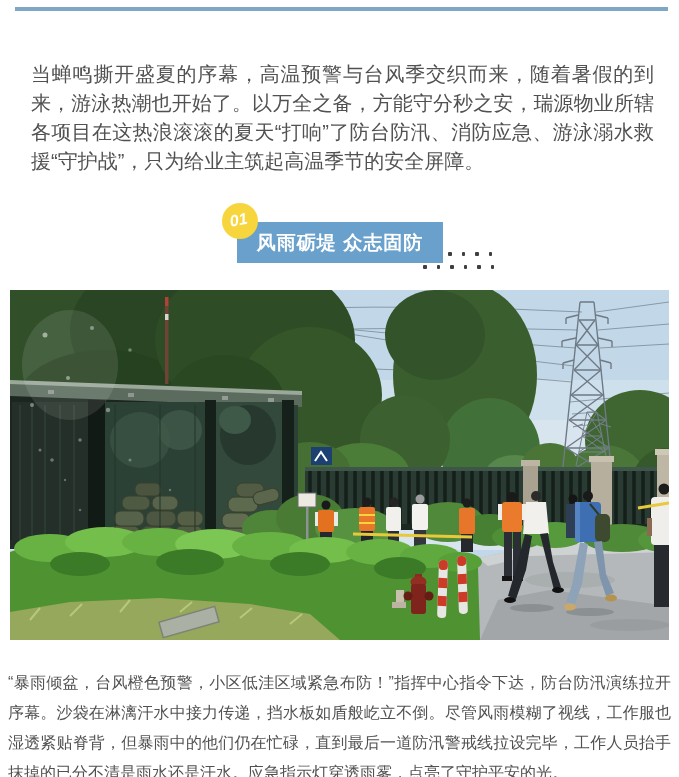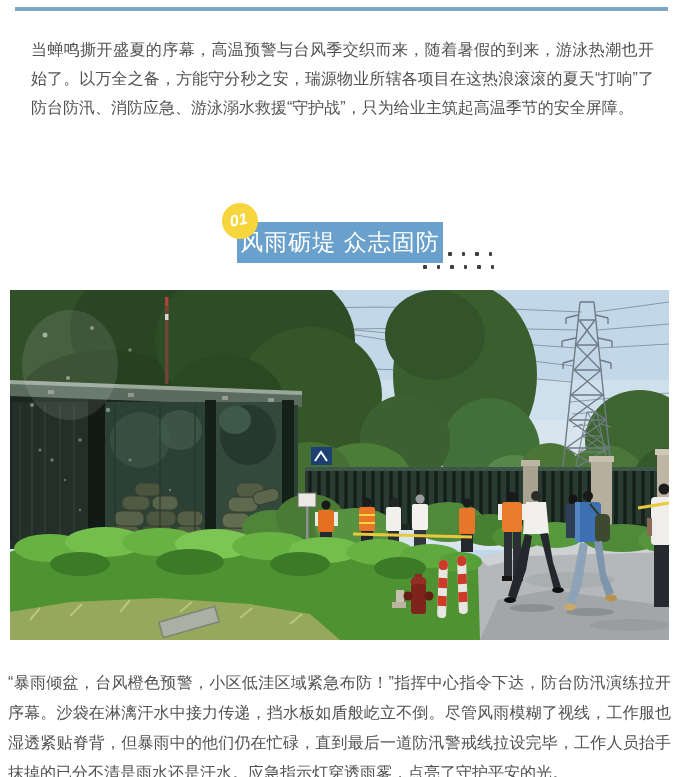--- a/index.html
+++ b/index.html
@@ -3,39 +3,39 @@
 <meta charset="utf-8">
 <style>
   html,body{margin:0;padding:0;background:#ffffff;}
   .page{
     position:relative;width:679px;height:777px;overflow:hidden;
     background:var(--page-bg,#ffffff);
     font-family:"Liberation Sans","DejaVu Sans",sans-serif;
   }
   .divider{position:absolute;left:15px;top:7px;width:653px;height:4px;background:var(--divider-color,#7da7c5);}
   .intro{
-    position:absolute;left:31px;top:19px;width:623px;
-    font-size:16px;line-height:29px;color:var(--text-color,#515151);
+    position:absolute;left:31px;top:40px;width:623px;
+    font-size:20px;line-height:29px;color:var(--text-color,#515151);
     text-align:justify;text-justify:inter-ideograph;
   }
   .badge{
     position:absolute;left:222px;top:203px;width:36px;height:36px;border-radius:50%;
     background:var(--badge-color,#f6d53d);z-index:3;
     display:flex;align-items:center;justify-content:center;
   }
   .badge span{
     color:var(--badge-text-color,#ffffff);font-style:italic;font-weight:bold;font-size:16px;
     transform:rotate(-10deg) translate(-1px,-1px);
   }
   .banner{
     position:absolute;left:237px;top:222px;width:206px;height:41px;
     background:var(--banner-color,#69a1cc);z-index:2;
     display:flex;align-items:center;justify-content:center;
   }
-  .banner span{color:var(--banner-text-color,#ffffff);font-weight:normal;font-size:23px;letter-spacing:1px;}
+  .banner span{color:var(--banner-text-color,#ffffff);font-weight:bold;font-size:19px;letter-spacing:1px;}
   .dots-row{position:absolute;display:flex;gap:10px;z-index:2;}
   .dots-row.r1{left:448px;top:252px;}
   .dots-row.r2{left:423px;top:265px;}
   .dot{width:3.5px;height:3.5px;border-radius:1px;background:var(--dot-color,#3f3f3f);}
   .photo{
     position:absolute;left:10px;top:290px;width:659px;height:350px;overflow:hidden;
     background:#cfe0ec;
   }
   .photo svg{display:block;}
   .body-text{

